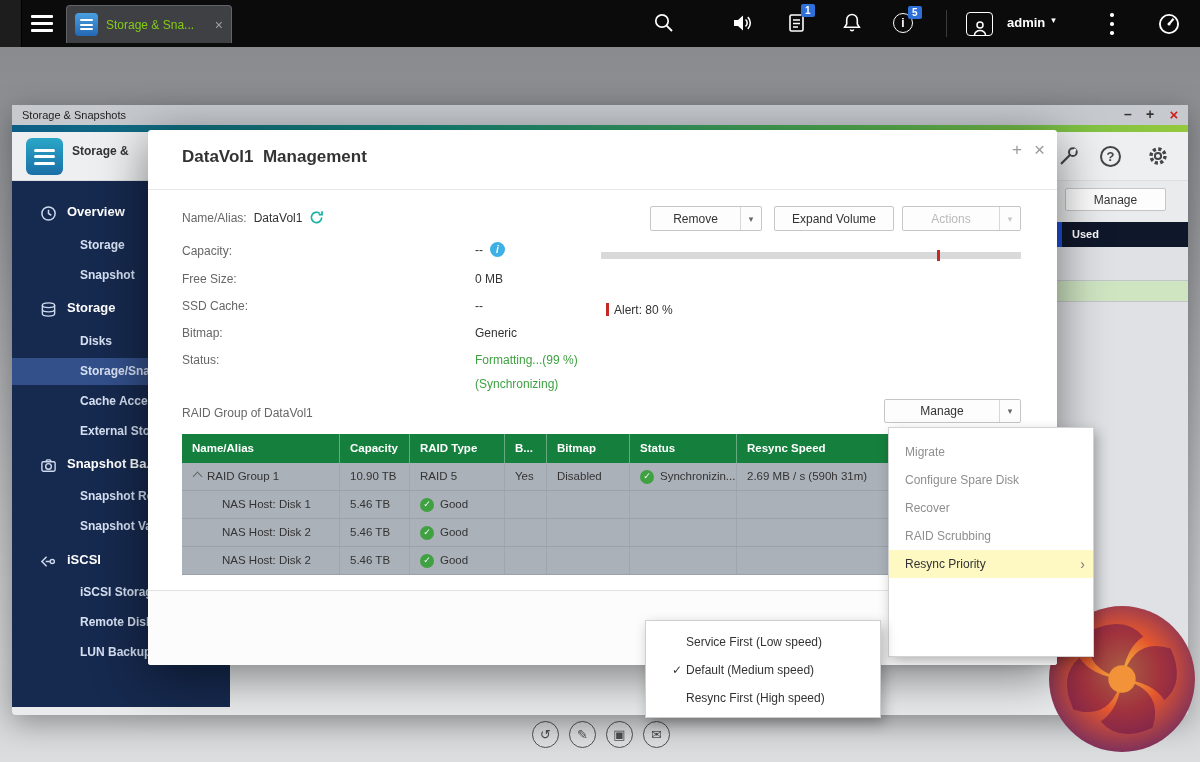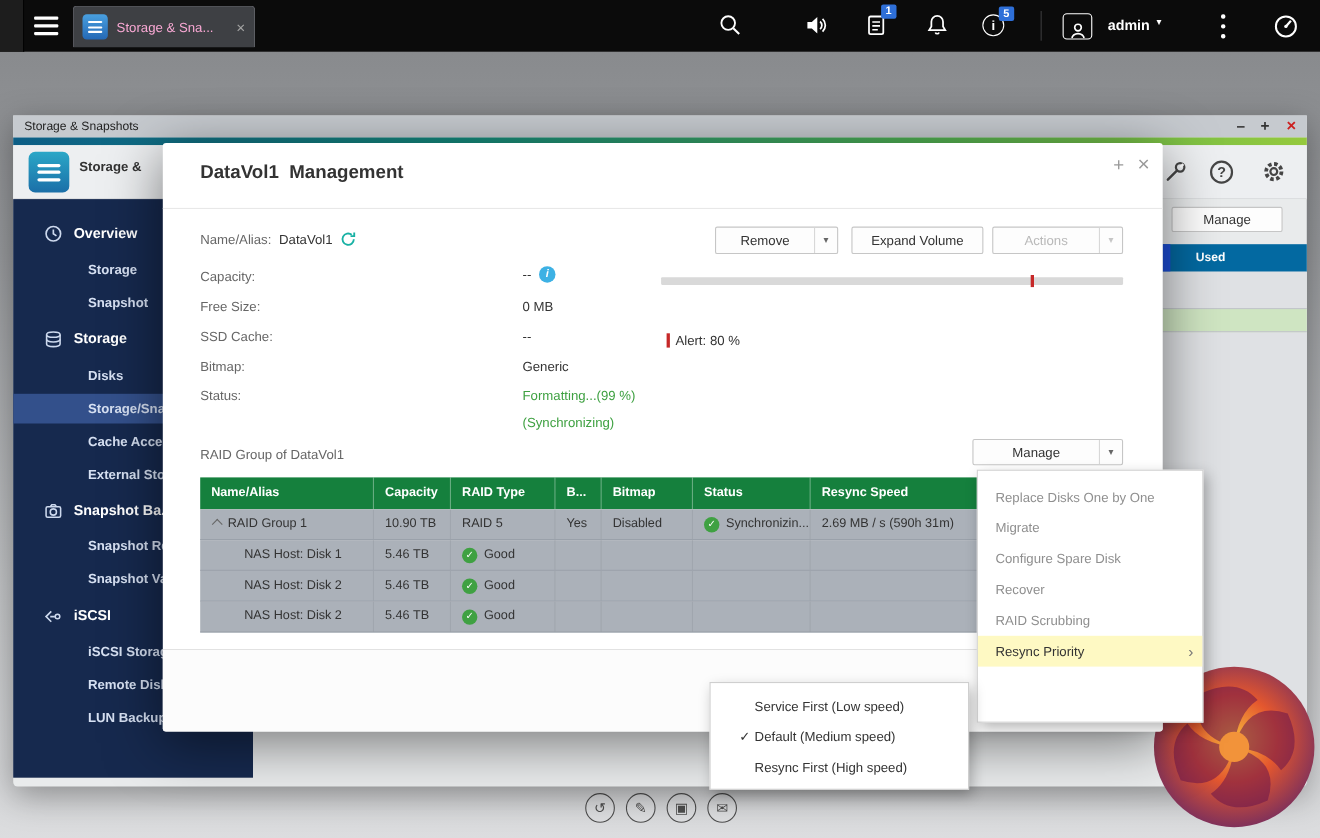--- a/index.html
+++ b/index.html
@@ -9,21 +9,21 @@
 .abs{position:absolute}
 
 
 .topbar{left:0;top:0;width:1200px;height:47px;background:#0b0b0b;z-index:40}
 .tb-edge{left:0;top:0;width:22px;height:47px;background:#1d1d1d;border-right:1px solid #000}
 .hamburger{left:31px;top:15px;width:22px;height:17px;display:flex;flex-direction:column;justify-content:space-between;cursor:pointer}
 .hamburger span{display:block;height:2.6px;background:#fff;border-radius:1px}
 .app-tab{left:66px;top:5px;width:166px;height:38px;background:#3e4044;border:1px solid #62646a;border-bottom:none;border-radius:4px 4px 0 0;display:flex;align-items:center;padding:0 8px;gap:8px}
 .tab-ico{width:23px;height:23px;border-radius:4px;background:linear-gradient(#49a0e0,#2468b5);display:flex;flex-direction:column;align-items:center;justify-content:center;gap:2.5px;flex:none}
 .tab-ico i{display:block;width:13px;height:2px;background:#fff;border-radius:1px}
-.tab-label{font-size:12px;color:#f9a8d4;flex:1;white-space:nowrap;overflow:hidden}
+.tab-label{font-size:12px;color:#84cc16;flex:1;white-space:nowrap;overflow:hidden}
 .tab-close{color:#a2a2a2;font-size:14px;cursor:pointer;line-height:1}
 .tb-ico{top:11px;width:26px;height:26px;cursor:pointer}
 .badge{position:absolute;top:-7px;left:15px;background:#2e6fd8;color:#fff;font-size:10px;line-height:13px;padding:0 4px;border-radius:2px;font-weight:bold}
 .tb-sep{top:10px;width:1px;height:27px;background:#3b3b3d}
 .admin-wrap{left:1005;top:14px;display:flex;align-items:flex-start;gap:6px;cursor:pointer}
 .admin-label{color:#fff;font-size:13px;font-weight:bold}
 .tb-caret{color:#fff;font-size:9px}
 .dots{left:1108px;top:13px;width:8px;height:22px;display:flex;flex-direction:column;justify-content:space-between;cursor:pointer}
 .dots i{width:3.6px;height:3.6px;border-radius:50%;background:#fff;align-self:center}
 .circle-i{width:20px;height:20px;border:1.6px solid #fff;border-radius:50%;color:#fff;font-size:12px;font-weight:bold;display:flex;align-items:center;justify-content:center}
@@ -41,21 +41,21 @@
 .win-ctrl{position:absolute;top:0;width:20px;height:20px;text-align:center;line-height:19px;font-size:14px;font-weight:bold;color:#333;cursor:pointer}
 .win-ctrl.close{color:#cc2020;font-size:15px}
 .win-grad{left:0;top:20px;width:100%;height:7px;background:linear-gradient(90deg,#0d5e86 0%,#15897b 35%,#4fae52 70%,#95c93d 100%)}
 .win-apphdr{left:0;top:27px;width:100%;height:49px;background:#edeff1;border-bottom:1px solid #dcdee0}
 .app-ico{left:14px;top:6px;width:37px;height:37px;border-radius:6px;background:linear-gradient(#2aa7c7,#1b6fa8);display:flex;flex-direction:column;align-items:center;justify-content:center;gap:3.5px}
 .app-ico i{display:block;width:21px;height:3px;background:#fff;border-radius:1.5px}
 .app-title{left:60px;top:12px;font-size:12px;color:#333;font-weight:bold}
 .hdr-help{width:21px;height:21px;border:2px solid #454545;border-radius:50%;color:#454545;font-weight:bold;font-size:13px;display:flex;align-items:center;justify-content:center;cursor:pointer}
 
 .frag-manage{left:1053px;top:83px;width:101px;height:23px}
-.frag-used{left:1045px;top:117px;width:131px;height:25px;background:#0369a1;color:#fff;font-size:11px;font-weight:bold;line-height:25px;padding-left:23px;border-left:7px solid #1d4ed8}
+.frag-used{left:1045px;top:117px;width:131px;height:25px;background:#0f172a;color:#fff;font-size:11px;font-weight:bold;line-height:25px;padding-left:10px;border-left:5px solid #1d4ed8}
 .frag-rows{left:1045px;top:142px;width:131px;height:460px;background:#dfe1e4}
 .frag-row-green{left:0;top:33px;width:131px;height:22px;background:#cfe5c2;border-top:1px solid #c2c6ca;border-bottom:1px solid #c2c6ca}
 
 
 .sidebar{left:0;top:76px;width:218px;height:526px;background:#16294e;overflow:hidden}
 .nav-item{position:absolute;left:0;width:218px;height:27px;line-height:27px;cursor:pointer;white-space:nowrap}
 .nav-item.active{background:#33508b}
 .nav-sec-label{position:absolute;left:55px;font-size:13px;font-weight:bold;color:#fff}
 .nav-sub-label{position:absolute;left:68px;font-size:12px;font-weight:bold;color:#d6e0f2}
 .nav-ico{position:absolute;left:28px;top:5px;width:17px;height:17px}
@@ -476,21 +476,20 @@
           <div class="td c5"></div>
           <div class="td c6"></div>
       </div>
     </div>
 
     <div class="dlg-foot-line abs"></div>
     <div class="dlg-foot abs"></div>
   </div>
 
   <div class="menu abs">
-    <div class="menu-item"><span>Replace Disks One by One</span></div>
     <div class="menu-item"><span>Migrate</span></div>
     <div class="menu-item"><span>Configure Spare Disk</span></div>
     <div class="menu-item"><span>Recover</span></div>
     <div class="menu-item"><span>RAID Scrubbing</span></div>
     <div class="menu-item active">
       <span>Resync Priority</span>
       <span class="mi-arrow">›</span>
     </div>
   </div>
 

